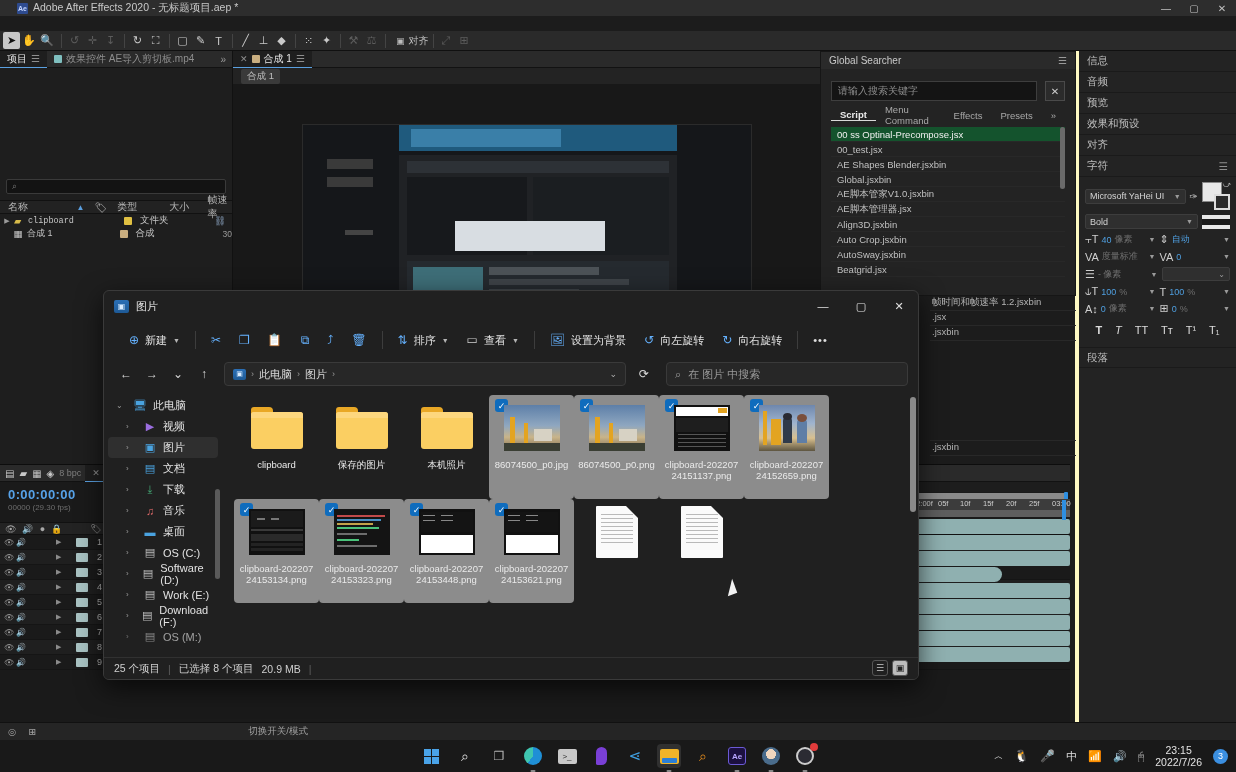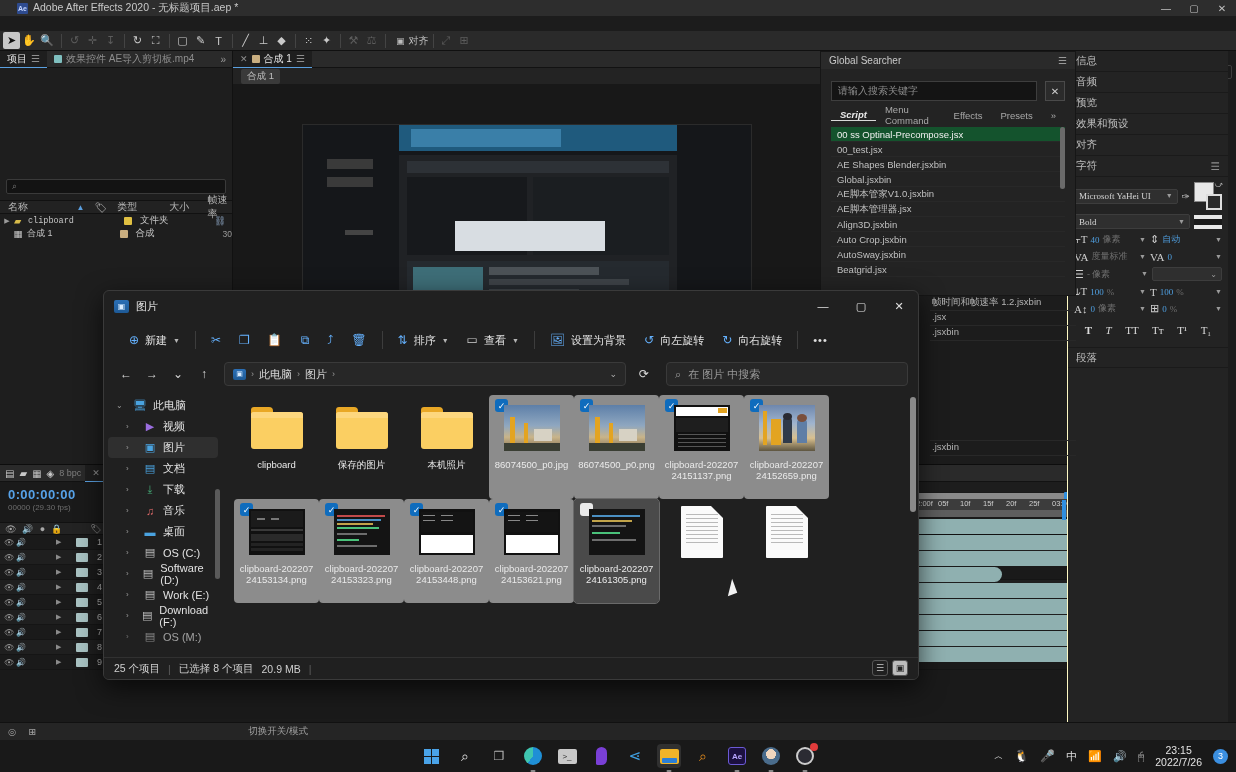--- a/index.html
+++ b/index.html
@@ -92,22 +92,22 @@
   .layer-row:nth-child(even) { background:#1f1f1f; }
   .lr-ctrl { width:56px; display:flex; align-items:center; gap:4px; padding-left:4px; color:#9b9b9b; font-size:8px;}
   .lr-num { width:18px; text-align:right; padding-right:4px; color:#b0b0b0;}
   .lr-sw { width:12px;height:9px;background:#a9c3c3;border-radius:1px;margin-left:6px;}
   .tl-graph { position:absolute; left:910px; top:17px; width:160px; bottom:0; }
   .tl-ruler { height:11px; background:#3c3c3c; position:relative; }
   .tl-ruler .tick { position:absolute; top:0; font-size:7.5px; color:#cfcfcf; }
   .tl-track { height:15px; background:#8fb0b0; margin-bottom:1px; border-radius:2px;}
 
   
-  .rdock { position:absolute; right:8px; top:51px; width:161px; height:671px; background:#232323;
-     border-left:1px solid #fef9c3;font-family:Liberation Serif, serif; }
+  .rdock { position:absolute; right:0; top:51px; width:161px; height:671px; background:#232323;
+     border-left:4px solid #fef9c3; }
   .rsec { height:21px; display:flex; align-items:center; justify-content:space-between;
      padding:0 8px; font-size:10.5px; color:#bdbdbd; border-bottom:1px solid #1a1a1a;}
   .char-body { padding:5px 6px; }
   .ctl-row { display:flex; align-items:center; gap:4px; margin-bottom:4px; }
   .sel-box { flex:1; height:15px; background:#2f2f2f; border:1px solid #3d3d3d; border-radius:2px;
      display:flex; align-items:center; justify-content:space-between; padding:0 4px; font-size:9px; color:#d4d4d4;}
   .num-field { display:flex; align-items:center; gap:3px; font-size:9px; color:#6e6e6e; }
   .num-field b { color:#4f9fe0; font-weight:normal; }
   .half { width:50%; display:flex; align-items:center; gap:3px; }
   .tstyle-row { display:flex; justify-content:space-around; align-items:center; padding:5px 4px 6px;
@@ -118,21 +118,21 @@
      border:1px solid #161616; }
   .gs-title { height:17px; background:#2a2a2a; display:flex; align-items:center; justify-content:space-between;
      padding:0 8px; font-size:10px; color:#c9c9c9; }
   .gs-input { margin:12px 10px 0 10px; height:20px; display:flex; gap:8px;}
   .gs-input .box { flex:1; background:#141414; border:1px solid #3e3e3e; display:flex; align-items:center;
      padding:0 6px; font-size:10px; color:#8c8c8c;}
   .gs-input .clr { width:20px; background:#2b2b2b; border:1px solid #4a4a4a; display:flex;
      align-items:center; justify-content:center; color:#cfcfcf; font-size:10px;}
   .gs-tabs { display:flex; align-items:center; margin:6px 10px 0 10px; height:16px; gap:0;}
   .gs-tab { font-size:9.5px; color:#a8a8a8; padding:0 9px; }
-  .gs-tab.sel { color:#eaeaea; border-bottom:1.5px solid #d9d9d9; font-weight:bold;font-style:italic;}
+  .gs-tab.sel { color:#eaeaea; border-bottom:1.5px solid #d9d9d9; font-weight:bold;}
   .gs-list { margin:4px 10px 0 10px; height:150px; overflow:hidden; position:relative; }
   .gs-item { height:15px; display:flex; align-items:center; padding-left:6px; font-size:9.5px; color:#c0c0c0;
      border-bottom:1px solid #282828;}
   .gs-item.sel { background:#14532d; color:#f0f0f0; }
   .gs-scroll { position:absolute; right:0; top:0; width:5px; height:62px; background:#6a6a6a; border-radius:3px;}
 
   
   .explorer { position:absolute; left:103px; top:290px; width:816px; height:390px;
      background:#202020; border:1px solid #3a3a3a; border-radius:6px; overflow:hidden;
      box-shadow:0 8px 26px rgba(0,0,0,.65); }
@@ -997,33 +997,20 @@
                 <div class="gr" style="left:2px;top:3px;width:52px;height:20px;background:#141414;"></div>
                 <div class="gr" style="left:4px;top:6px;width:12px;height:1px;background:#888;"></div>
                 <div class="gr" style="left:22px;top:6px;width:12px;height:1px;background:#888;"></div>
                 <div class="gr" style="left:4px;top:11px;width:12px;height:1px;background:#888;"></div>
                 <div class="gr" style="left:22px;top:11px;width:12px;height:1px;background:#888;"></div>
                 <div class="wh" style="left:2px;top:26px;width:52px;height:18px;"></div>
               </div>
             </div>
             <div class="cname">clipboard-20220724153621.png</div>
           </div>
-          <div class="cell focus">
-            <div class="chk off"></div>
-            <div class="thumb">
-              <div class="ph code">
-                <div class="gr" style="left:3px;top:6px;width:48px;height:2px;background:#4a8fc2;"></div>
-                <div class="gr" style="left:3px;top:11px;width:40px;height:2px;background:#c2a44a;"></div>
-                <div class="gr" style="left:3px;top:16px;width:34px;height:2px;background:#6d6d6d;"></div>
-                <div class="gr" style="left:3px;top:23px;width:28px;height:2px;background:#4ac27a;"></div>
-                <div class="gr" style="left:3px;top:30px;width:44px;height:2px;background:#6d6d6d;"></div>
-              </div>
-            </div>
-            <div class="cname">clipboard-20220724161305.png</div>
-          </div>
           <div class="cell">
             <div class="thumb">
               <div class="txtdoc">
                 <div class="ln" style="top:8px;"></div>
                   <div class="ln" style="top:12px;"></div>
                 <div class="ln" style="top:16px;"></div>
                   <div class="ln" style="top:20px;"></div>
                 <div class="ln" style="top:24px;"></div>
                   <div class="ln" style="top:28px;"></div>
                 <div class="ln" style="top:32px;"></div>

